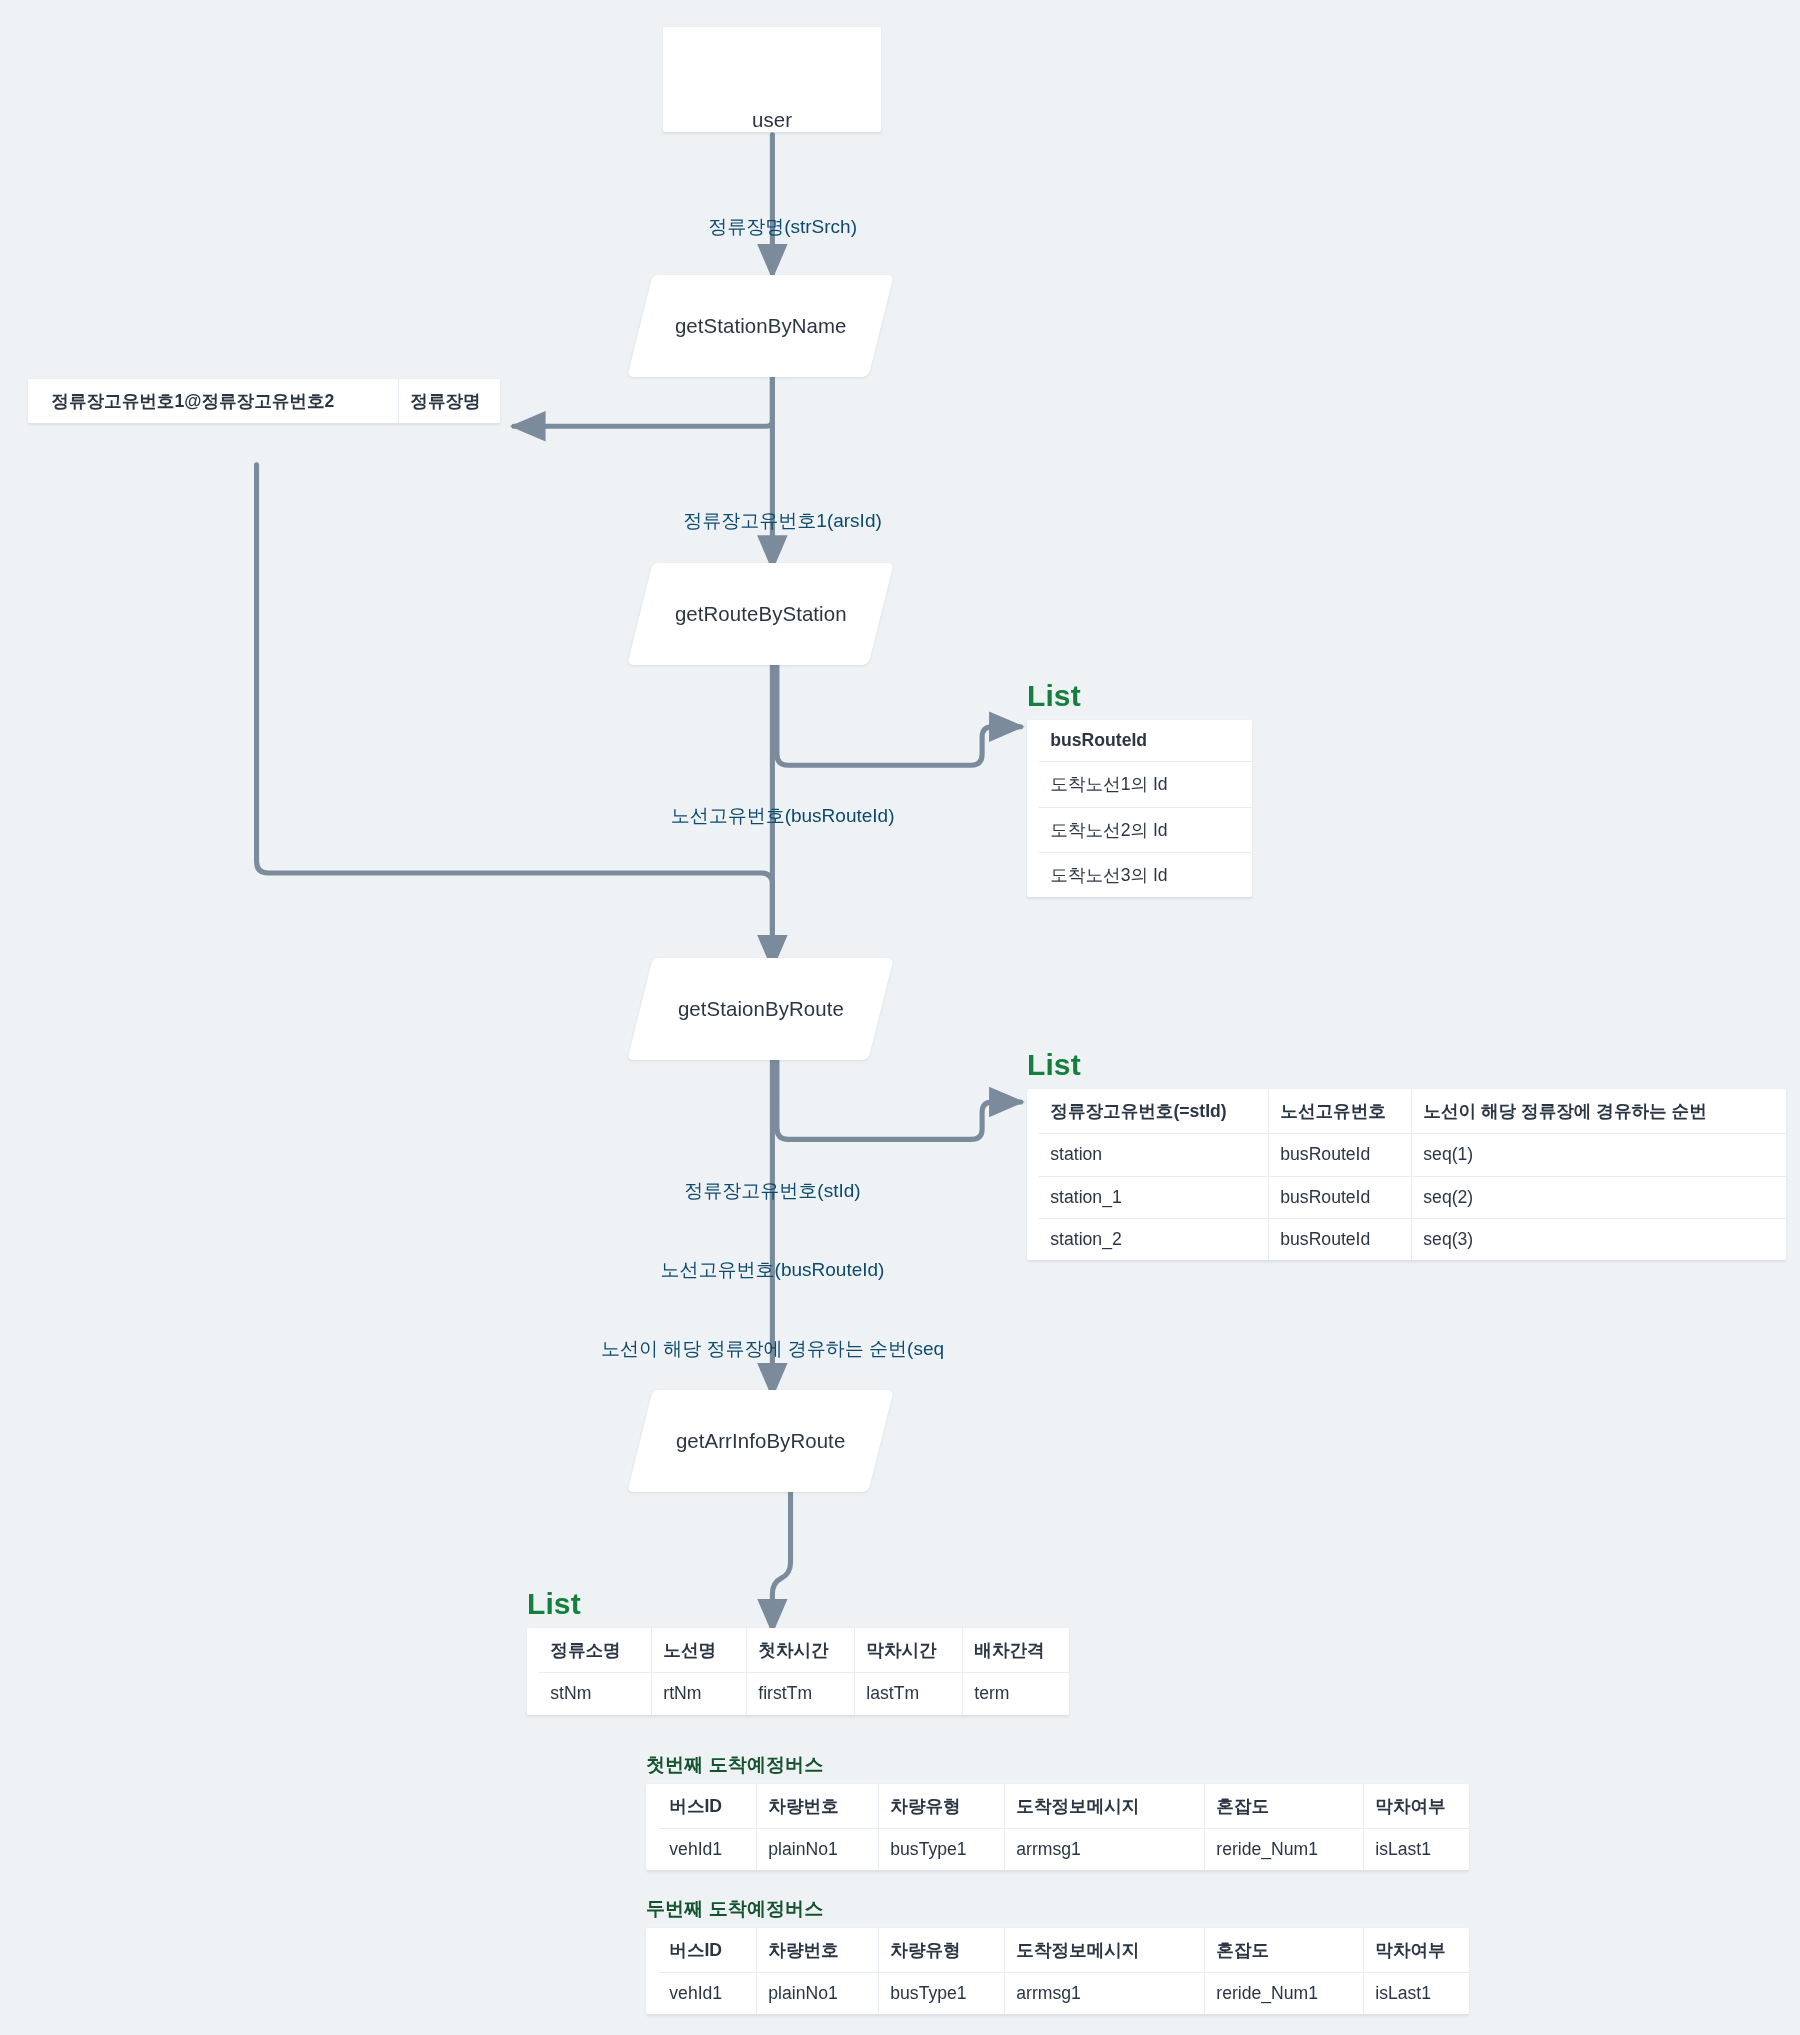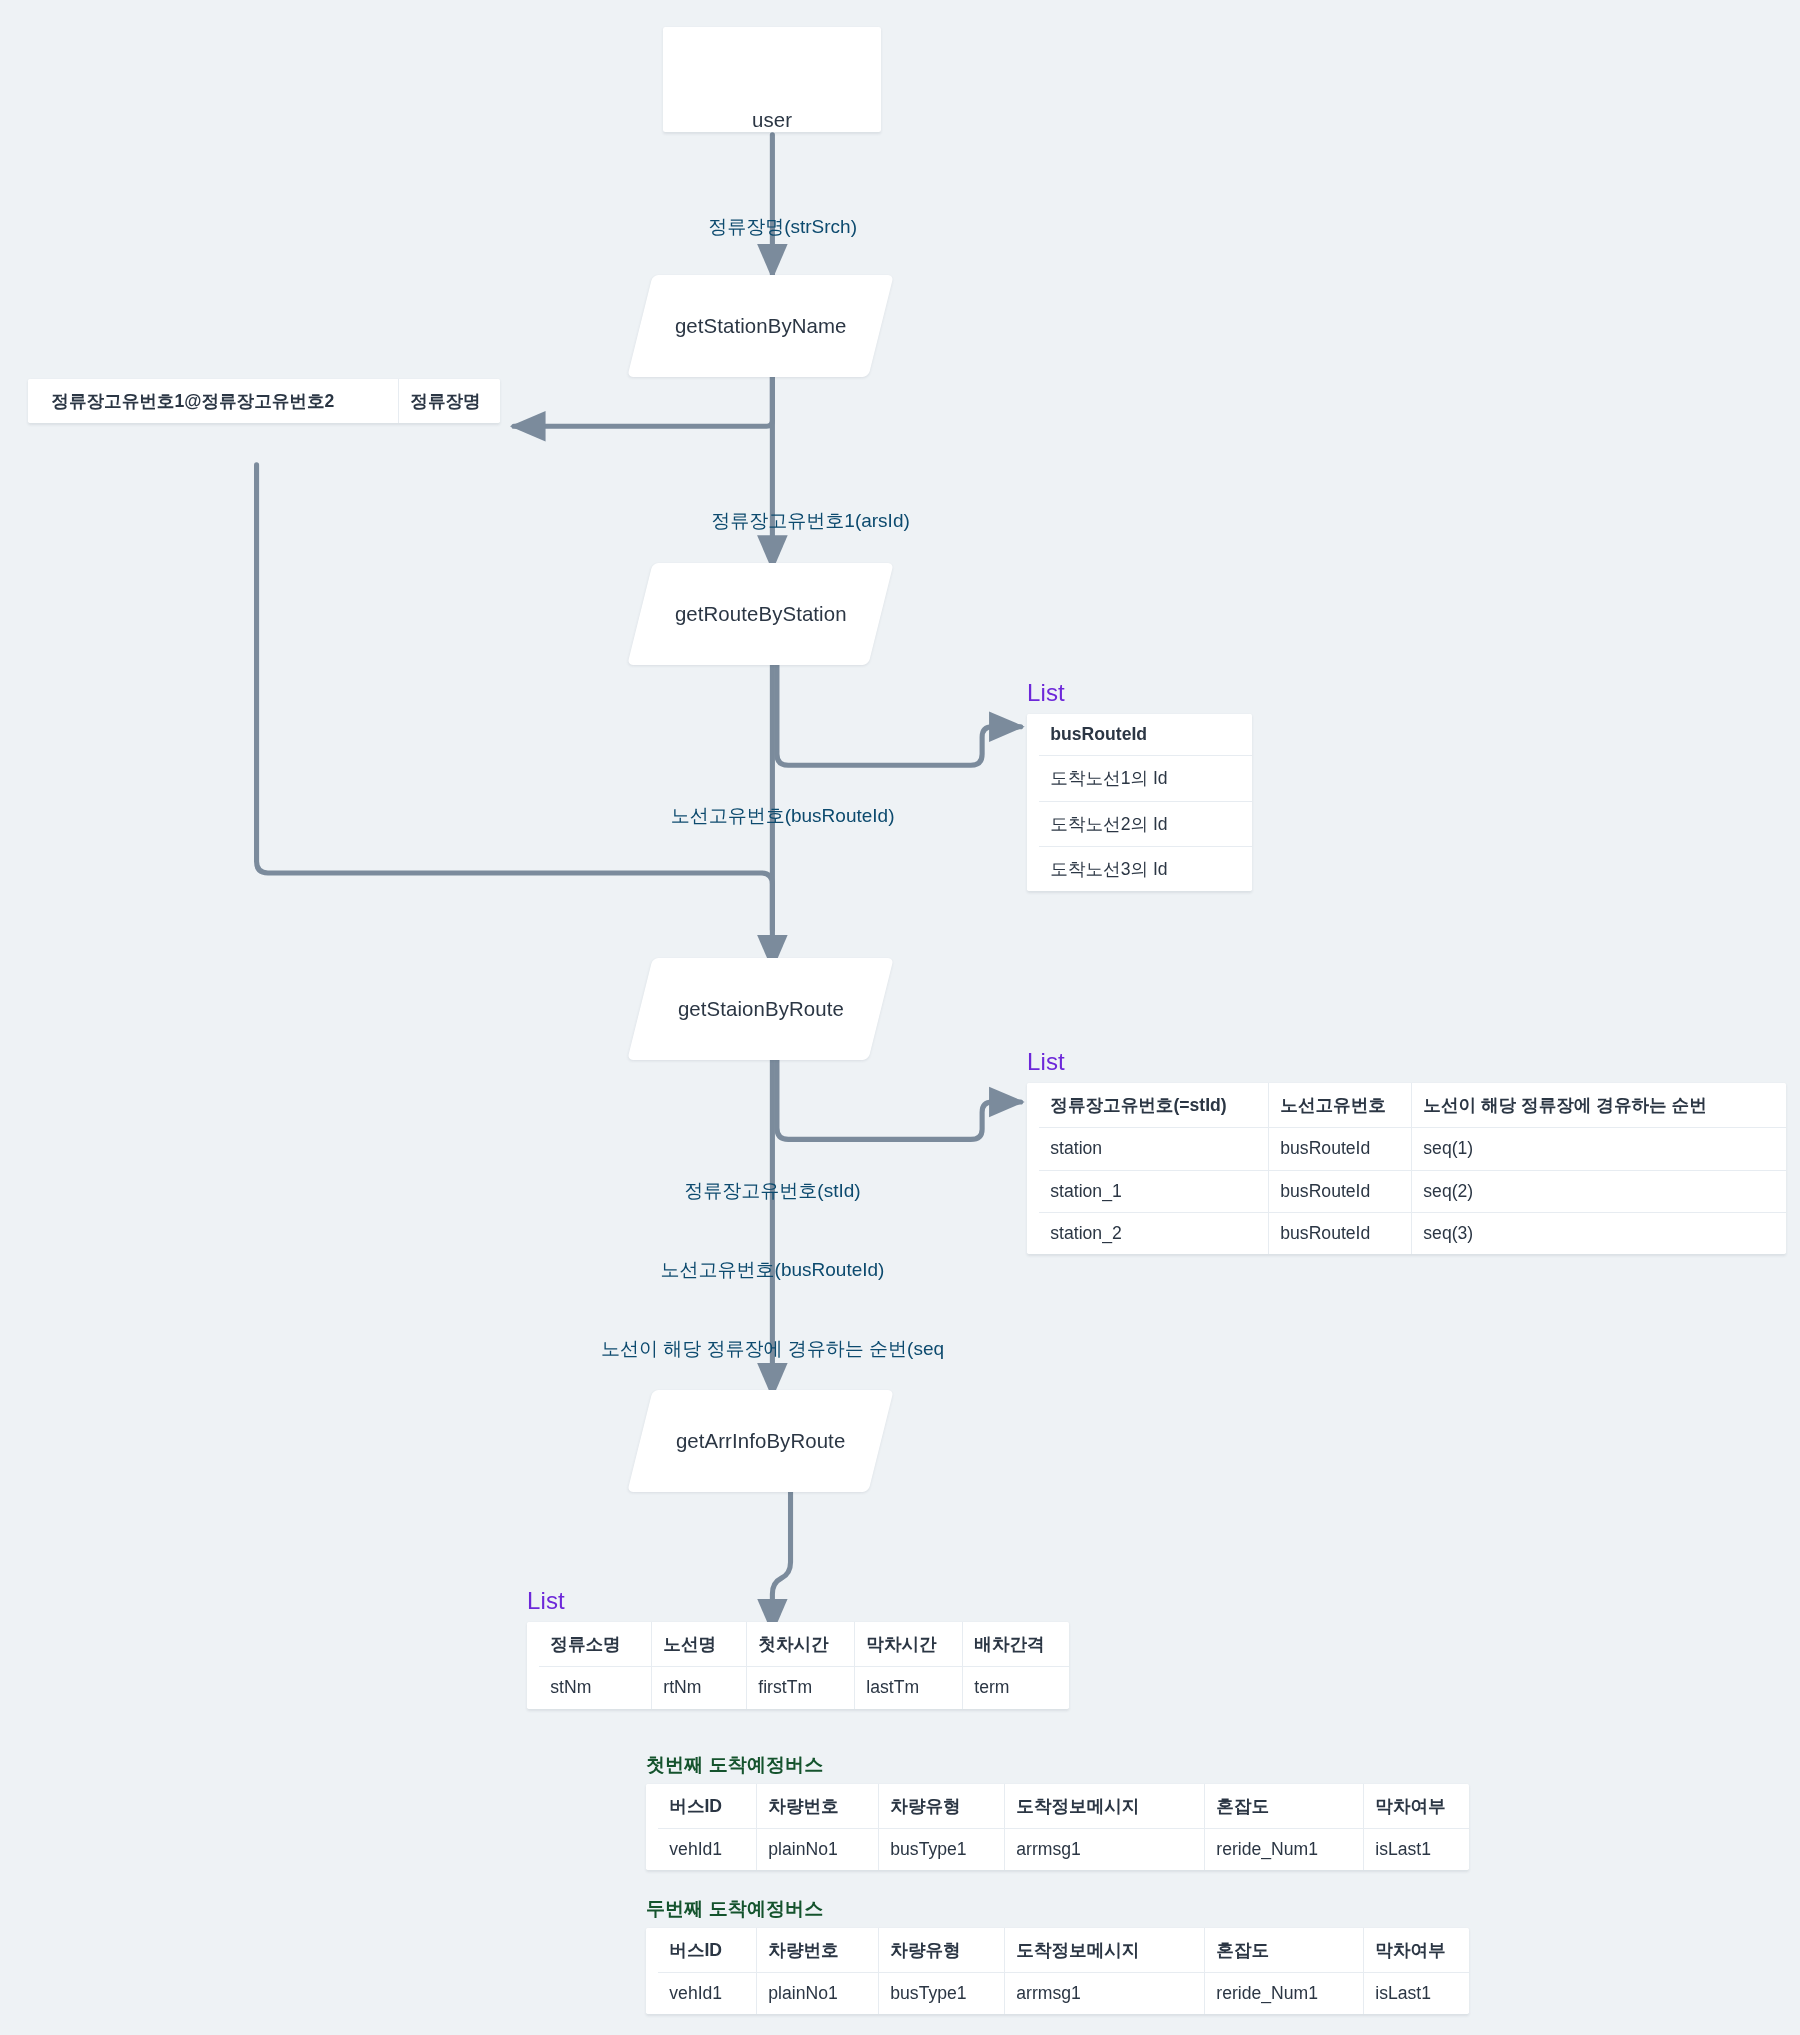--- a/index.html
+++ b/index.html
@@ -54,23 +54,23 @@
     font-size: 19px;
     color: #0c4a6e;
     white-space: pre;
     line-height: 1.38;
     text-align: center;
   }
 
   
   .listwrap { position: absolute; }
   .listtitle {
-    font-size: 24px;
-    font-weight: normal;
-    color: #6d28d9;
+    font-size: 30px;
+    font-weight: bold;
+    color: #15803d;
     margin-bottom: 6.8px;
     letter-spacing: 0.1px;
   }
   .subtitle {
     font-size: 19px;
     font-weight: bold;
     color: #14532d;
     margin-bottom: 5.7px;
     letter-spacing: 0.1px;
   }
@@ -150,21 +150,21 @@
   </div>
 
   <div class="node proc" style="left:640px; top:1390px; width:241px; height:102px;">
     <span>getArrInfoByRoute</span>
   </div>
 
   <div class="elabel" style="left:602px; top:188px; width:340px;">
     <span>정류장명(strSrch)</span>
   </div>
 
-  <div class="elabel" style="left:630px; top:482px; width:340px;">
+  <div class="elabel" style="left:602px; top:482px; width:340px;">
     <span>정류장고유번호1(arsId)</span>
   </div>
 
   <div class="elabel" style="left:602px; top:777px; width:340px;">
     <span>노선고유번호(busRouteId)</span>
   </div>
 
 
   <div class="elabel" style="left:557px; top:1126px; width:431px;">
     <div>정류장고유번호(stId)</div>

